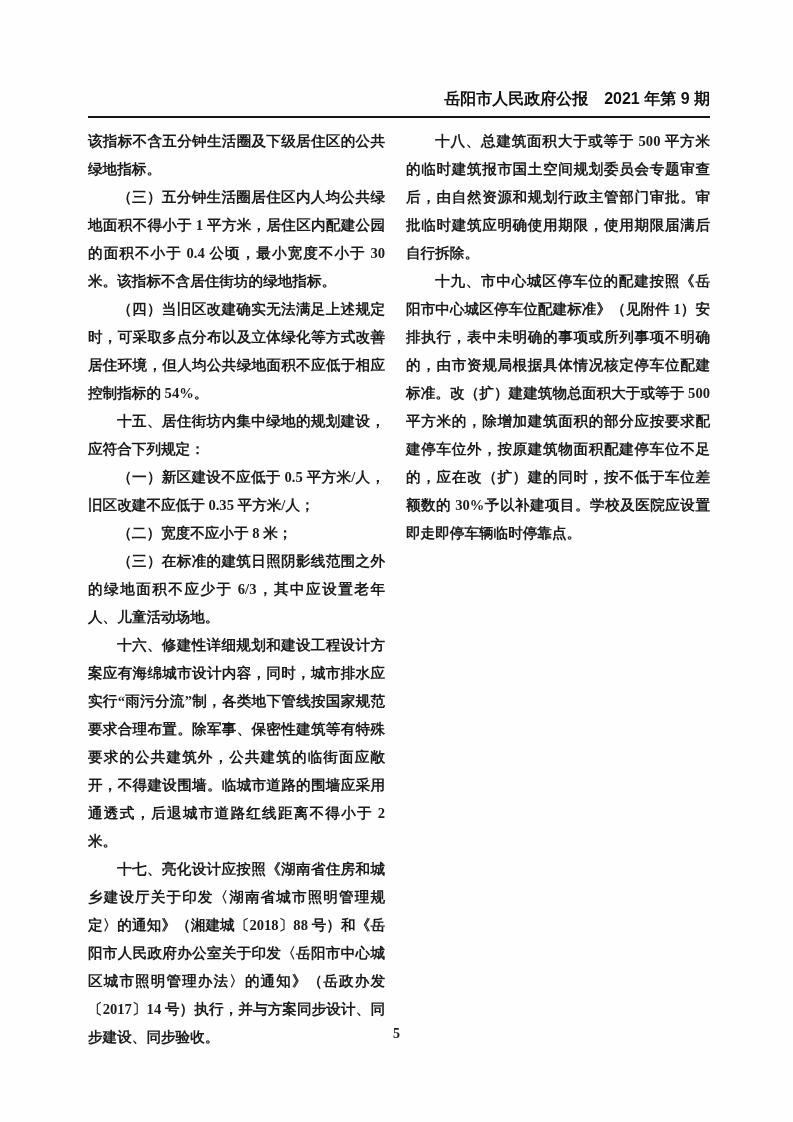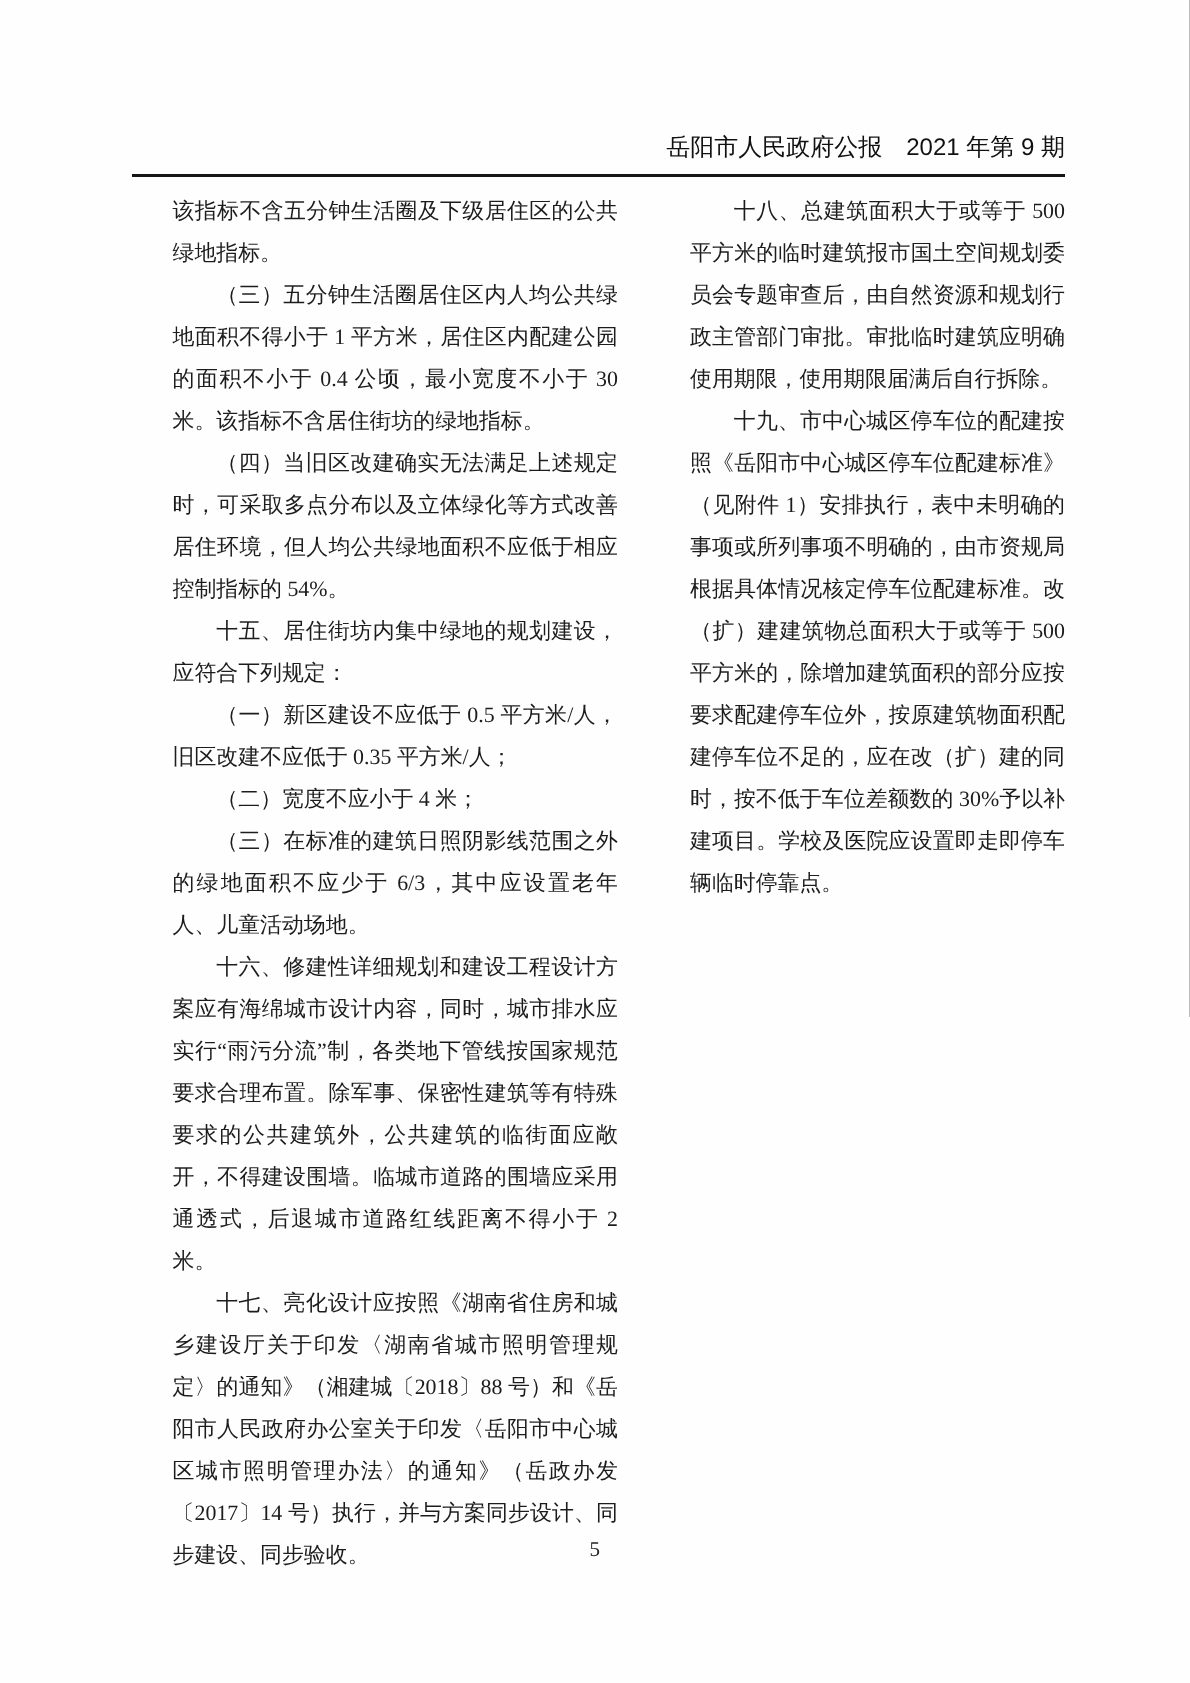--- a/index.html
+++ b/index.html
@@ -3,20 +3,21 @@
 <meta charset="utf-8">
 <style>
   html,body{margin:0;padding:0;background:#888;}
   .page{
     position:relative;
     width:793px;height:1122px;
     margin:0 auto;
     background:#fefefe;
     color:#1c1c1c;
     overflow:hidden;
+    font-weight:bold;
   }
   .header{
     position:absolute;
     top:89px;left:88px;right:83px;
     text-align:right;
     font-family:"Liberation Sans","DejaVu Sans",sans-serif;
     font-size:16px;
     line-height:20px;
     color:#111;
     white-space:nowrap;
@@ -33,21 +34,20 @@
     top:127px;left:88px;right:83px;
     display:flex;
     gap:21px;
   }
   .col{
     font-family:"Liberation Serif","DejaVu Serif",serif;
     font-size:14.6px;
     line-height:28px;
     text-align:justify;
     text-justify:inter-ideograph;
-    margin-left:27px;
   }
   .col-left{width:297px;flex:0 0 297px;}
   .col-right{flex:1;}
   .para{margin:0;text-indent:2em;}
   .para.no-indent{text-indent:0;}
   .pageno{
     position:absolute;
     top:1026px;left:0;right:0;
     text-align:center;
     font-family:"Liberation Serif","DejaVu Serif",serif;
@@ -66,21 +66,21 @@
 
   <div class="header-rule"></div>
 
   <div class="columns">
     <div class="col col-left">
         <p class="para no-indent">该指标不含五分钟生活圈及下级居住区的公共绿地指标。</p>
         <p class="para">（三）五分钟生活圈居住区内人均公共绿地面积不得小于 1 平方米，居住区内配建公园的面积不小于 0.4 公顷，最小宽度不小于 30 米。该指标不含居住街坊的绿地指标。</p>
         <p class="para">（四）当旧区改建确实无法满足上述规定时，可采取多点分布以及立体绿化等方式改善居住环境，但人均公共绿地面积不应低于相应控制指标的 54%。</p>
         <p class="para">十五、居住街坊内集中绿地的规划建设，应符合下列规定：</p>
         <p class="para">（一）新区建设不应低于 0.5 平方米/人，旧区改建不应低于 0.35 平方米/人；</p>
-        <p class="para">（二）宽度不应小于 4 米；</p>
+        <p class="para">（二）宽度不应小于 8 米；</p>
         <p class="para">（三）在标准的建筑日照阴影线范围之外的绿地面积不应少于 6/3，其中应设置老年人、儿童活动场地。</p>
         <p class="para">十六、修建性详细规划和建设工程设计方案应有海绵城市设计内容，同时，城市排水应实行“雨污分流”制，各类地下管线按国家规范要求合理布置。除军事、保密性建筑等有特殊要求的公共建筑外，公共建筑的临街面应敞开，不得建设围墙。临城市道路的围墙应采用通透式，后退城市道路红线距离不得小于 2 米。</p>
         <p class="para">十七、亮化设计应按照《湖南省住房和城乡建设厅关于印发〈湖南省城市照明管理规定〉的通知》（湘建城〔2018〕88 号）和《岳阳市人民政府办公室关于印发〈岳阳市中心城区城市照明管理办法〉的通知》（岳政办发〔2017〕14 号）执行，并与方案同步设计、同步建设、同步验收。</p>
       </div>
     <div class="col col-right">
         <p class="para">十八、总建筑面积大于或等于 500 平方米的临时建筑报市国土空间规划委员会专题审查后，由自然资源和规划行政主管部门审批。审批临时建筑应明确使用期限，使用期限届满后自行拆除。</p>
         <p class="para">十九、市中心城区停车位的配建按照《岳阳市中心城区停车位配建标准》（见附件 1）安排执行，表中未明确的事项或所列事项不明确的，由市资规局根据具体情况核定停车位配建标准。改（扩）建建筑物总面积大于或等于 500 平方米的，除增加建筑面积的部分应按要求配建停车位外，按原建筑物面积配建停车位不足的，应在改（扩）建的同时，按不低于车位差额数的 30%予以补建项目。学校及医院应设置即走即停车辆临时停靠点。</p>
       </div>
   </div>
 

